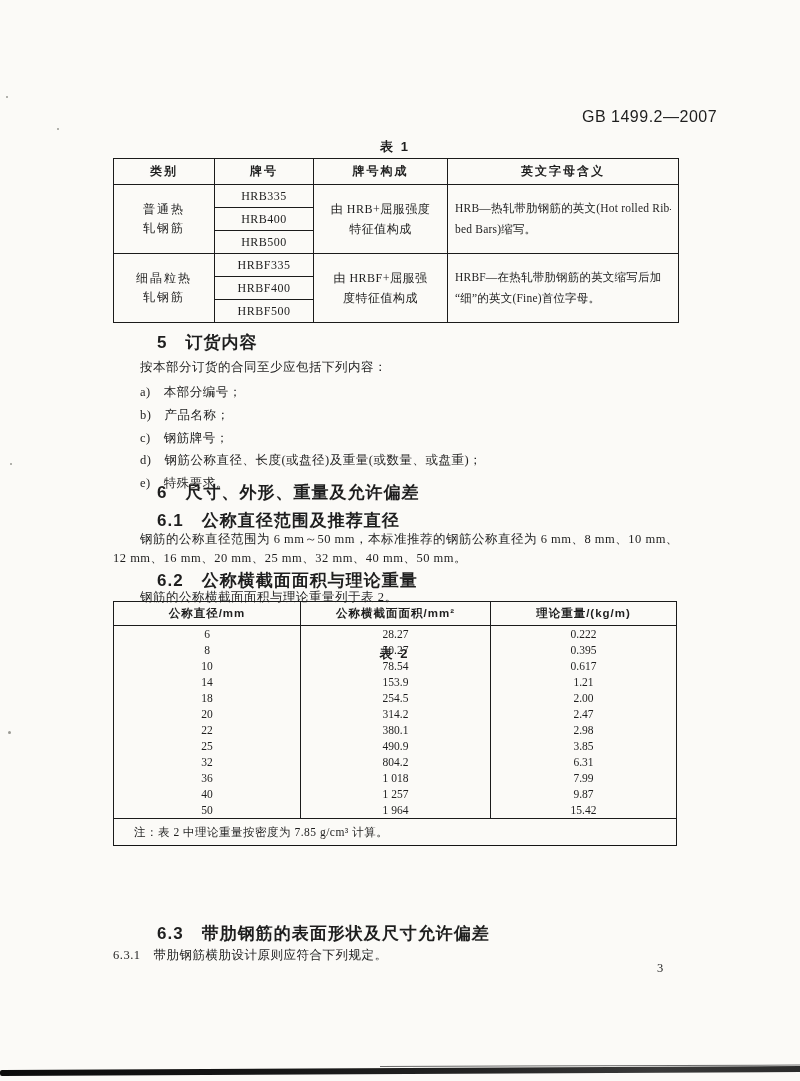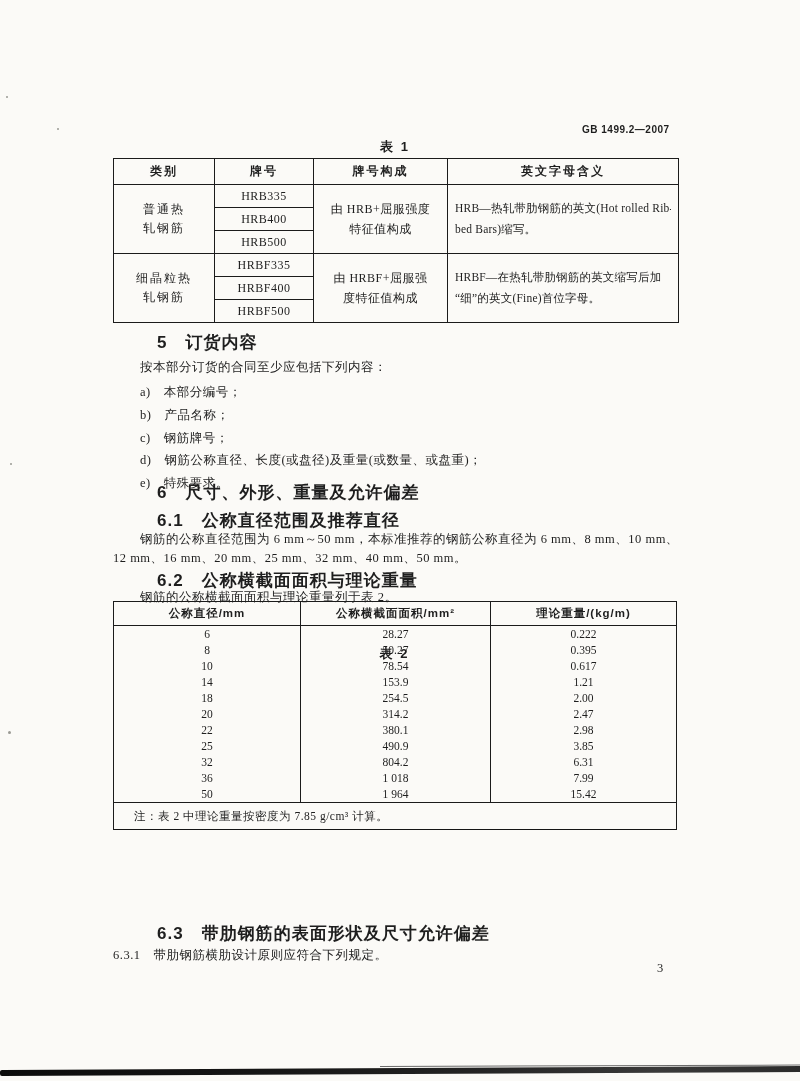--- a/index.html
+++ b/index.html
@@ -9,23 +9,23 @@
     color:#1e1e1e;
     font-family:"Liberation Serif","DejaVu Serif",serif;
   }
   .abs{position:absolute;}
   .heading{
     font-family:"Liberation Sans","DejaVu Sans",sans-serif;
     font-weight:bold;font-size:17px;letter-spacing:1px;white-space:pre-wrap;margin-left:44px;
   }
   .bodytext{font-size:12.5px;letter-spacing:0.5px;white-space:pre-wrap;}
   #std-number{
-    top:124px;left:582px;
+    top:108px;left:582px;
     font-family:"Liberation Sans","DejaVu Sans",sans-serif;
-    font-weight:bold;font-size:10px;letter-spacing:0.5px;
+    font-weight:normal;font-size:16px;letter-spacing:0.5px;
   }
   
   #t1-caption,#t2-caption{
     font-family:"Liberation Sans","DejaVu Sans",sans-serif;
     font-weight:bold;font-size:13px;text-align:center;letter-spacing:2px;
   }
   #t1-caption{top:138px;left:113px;width:564px;}
   table.doc{border-collapse:collapse;table-layout:fixed;background:transparent;}
   table.doc td,table.doc th{border:1.2px solid #1b1b1b;padding:0;}
   #table1{top:158px;left:113px;width:565px;border:1.8px solid #151515;}
@@ -224,20 +224,25 @@
         <td>32</td>
         <td>804.2</td>
         <td>6.31</td>
       </tr>
       <tr>
         <td>36</td>
         <td>1 018</td>
         <td>7.99</td>
       </tr>
       <tr>
+        <td>40</td>
+        <td>1 257</td>
+        <td>9.87</td>
+      </tr>
+      <tr>
         <td>50</td>
         <td>1 964</td>
         <td>15.42</td>
       </tr>
     </tbody>
   <tbody>
     <tr>
       <td class="note-cell" colspan="3">注：表 2 中理论重量按密度为 7.85 g/cm³ 计算。</td>
     </tr>
   </tbody>

